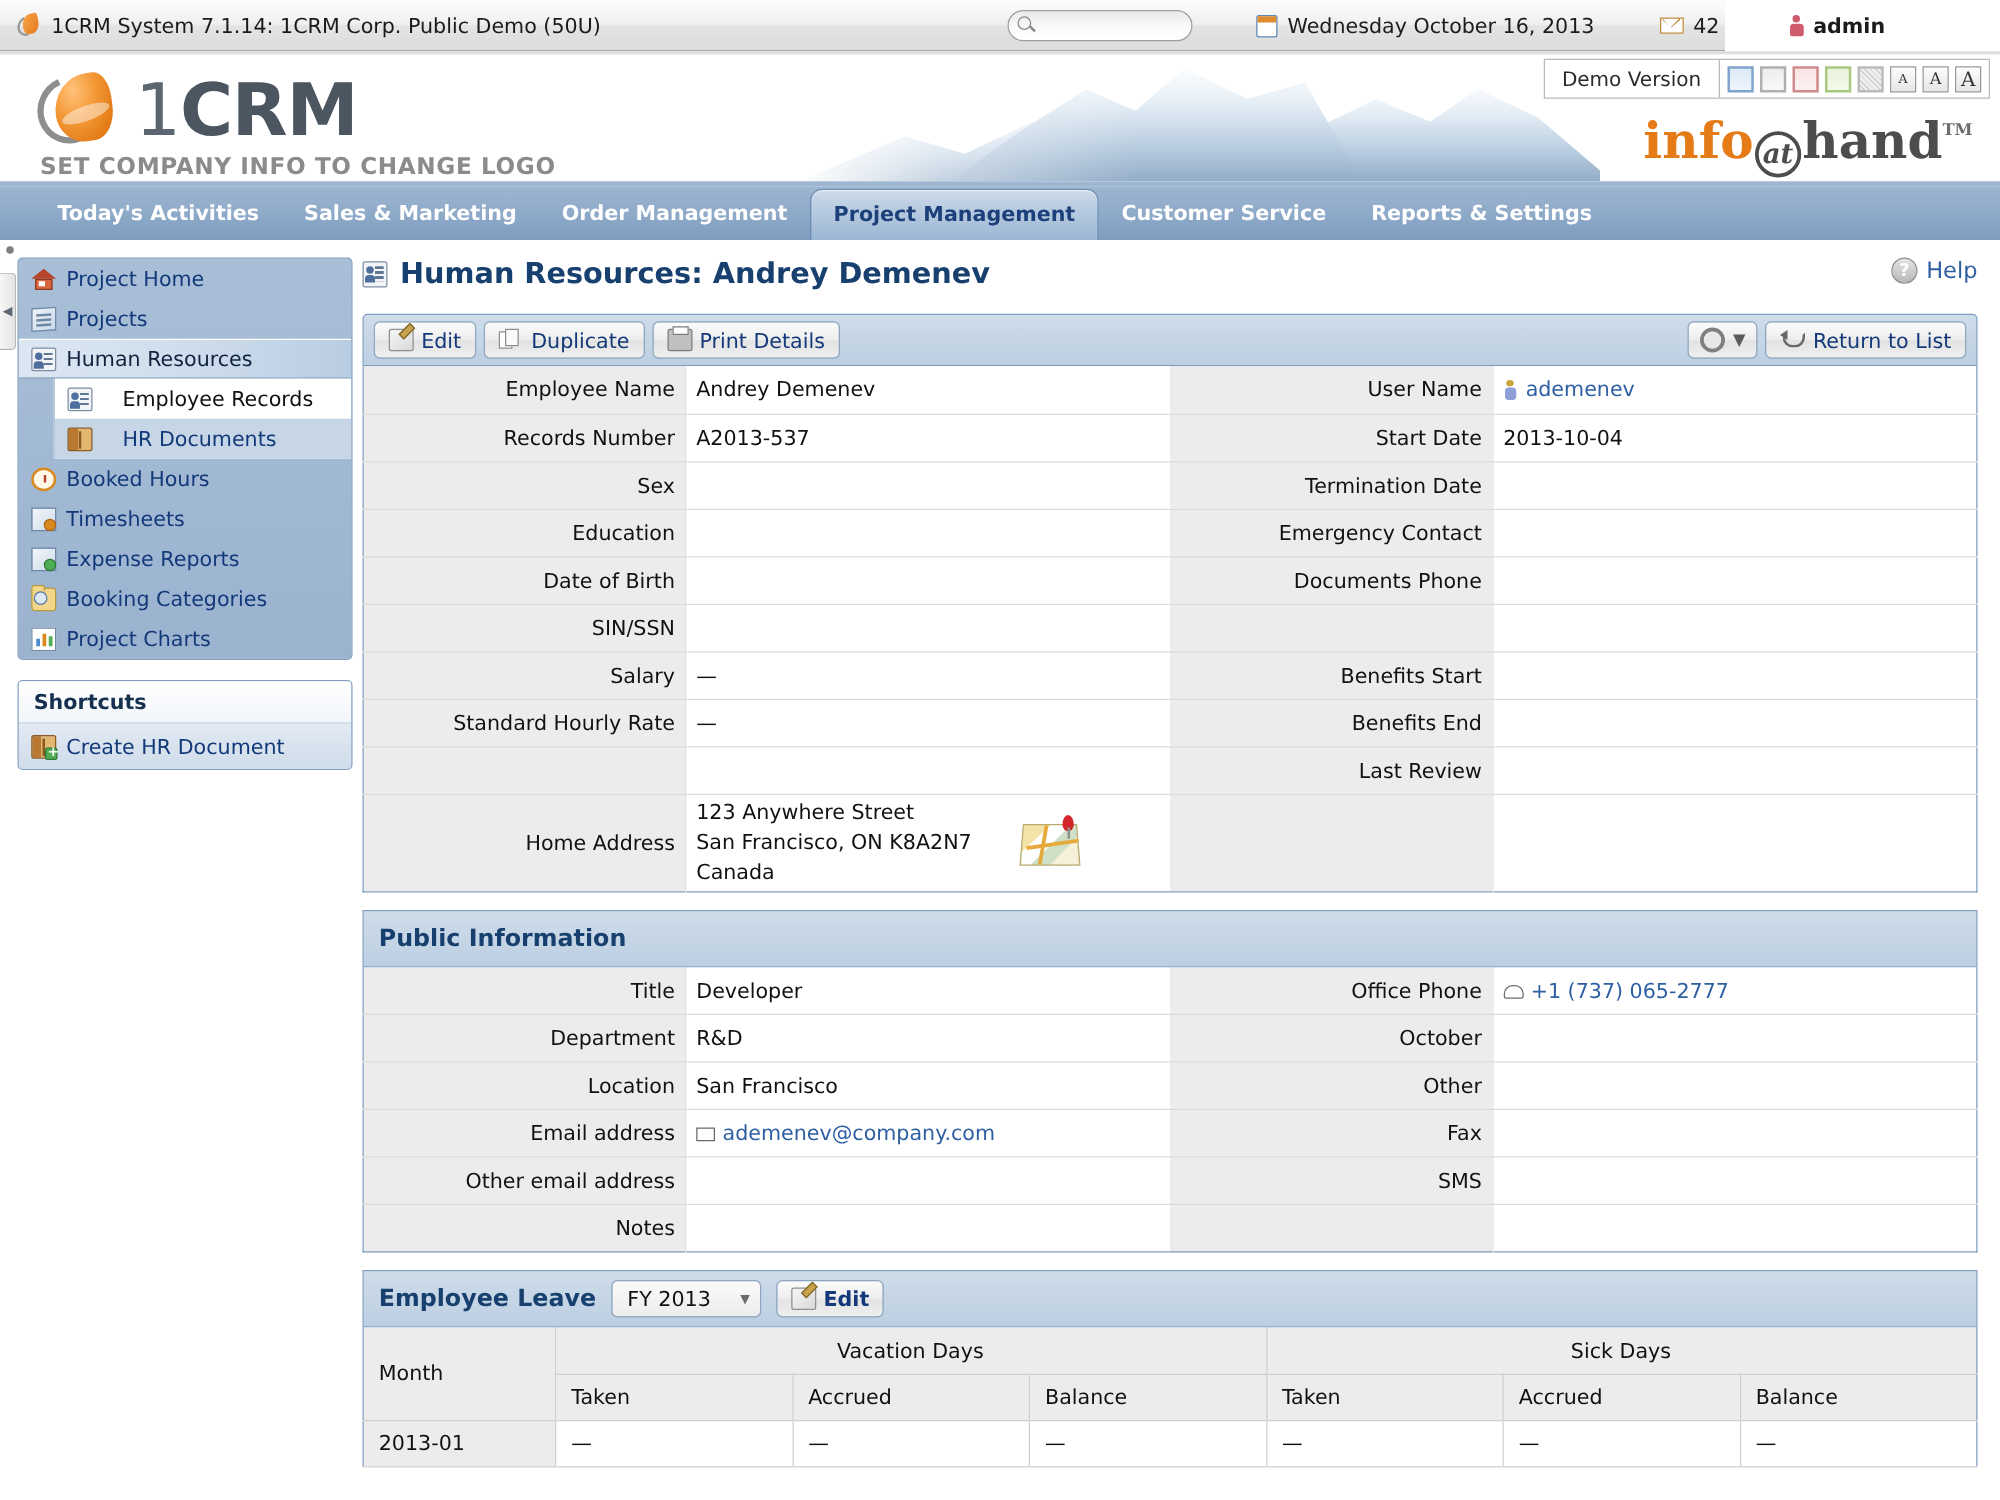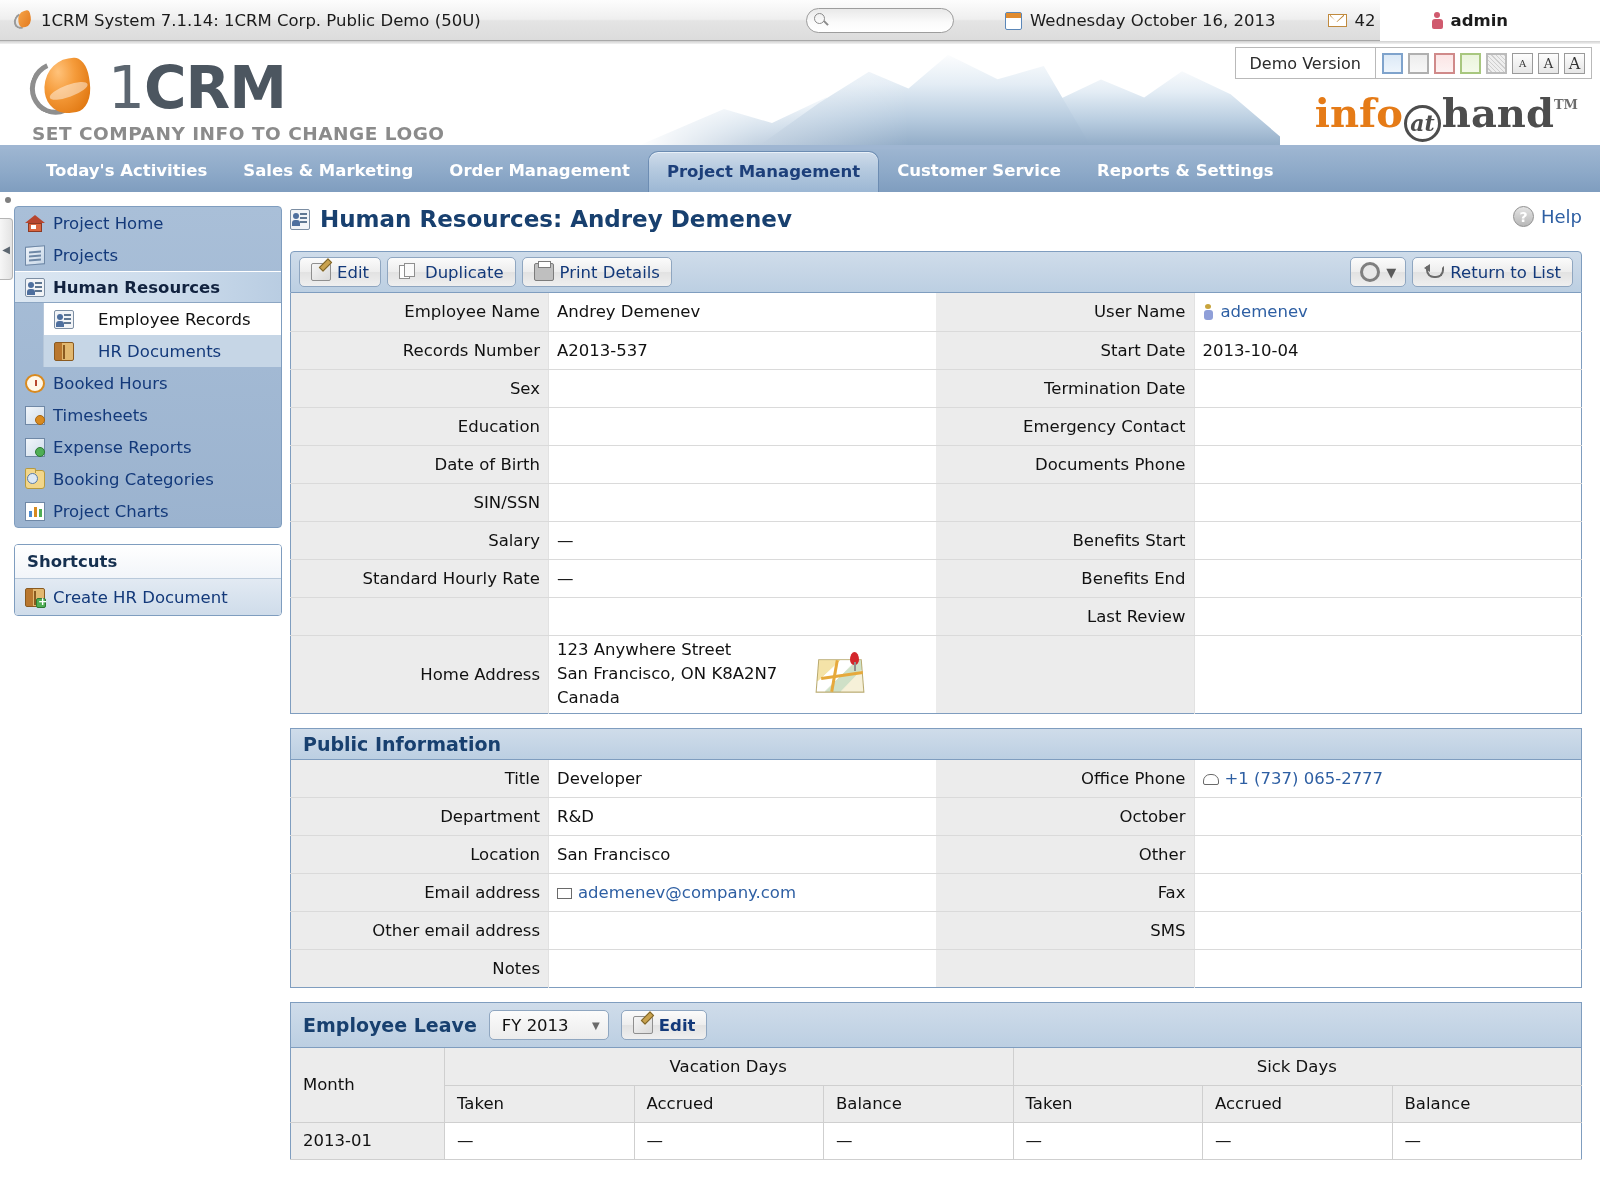--- a/index.html
+++ b/index.html
@@ -232,21 +232,21 @@
     background: linear-gradient(to bottom, #a9bfd8, #9bb3cf);
   }
   .side-item {
     display:flex; align-items:center; gap: 8px;
     height: 32px; padding-left: 10px;
     font-size: 16.5px; color: #13397a;
     white-space: nowrap;
     cursor: pointer;
   }
   .side-item.current {
-    color: #11223f; font-weight: bold;
+    color: #11223f; font-weight: normal;
     background: linear-gradient(to right, #dce7f2 0%, #cddcec 55%, #b9cde2 100%);
     border-top: 1px solid #ffffff;
     border-bottom: 1px solid #8ca6c3;
   }
   .side-sub {
     background: #ffffff;
     margin-left: 28px;
     border-left: 1px solid #b6c7da;
   }
   .side-subitem {
@@ -370,21 +370,21 @@
   .mapicon { width:52px; height:44px; position:relative; display:inline-block; vertical-align: middle; }
   .mapicon .pg { position:absolute; left:2px; top:6px; width:46px; height:34px;
       background: linear-gradient(135deg,#f4e3a8 0 30%, #ffffff 30% 52%, #cfe0c7 52% 72%, #f6f0d8 72% 100%);
       border:1px solid #b8a96e; transform: perspective(60px) rotateX(12deg); }
   .mapicon .rd1 { position:absolute; left:6px; top:22px; width:42px; height:3px; background:#e6a93c; transform: rotate(-8deg); }
   .mapicon .rd2 { position:absolute; left:18px; top:8px; width:3px; height:32px; background:#e6a93c; transform: rotate(10deg); }
   .mapicon .pin { position:absolute; right:8px; top:0px; width:9px; height:13px; background:#d3262b; border-radius:50% 50% 50% 50% / 60% 60% 40% 40%; }
   .mapicon .pin:after { content:""; position:absolute; left:3.5px; top:10px; width:2px; height:9px; background:#8f8f8f; }
 
   .section-head {
-    height: 32px; display:flex; align-items:center; gap: 12px;
+    height: 46px; display:flex; align-items:center; gap: 12px;
     padding: 0 12px;
     background: linear-gradient(to bottom, #cfdcea, #bccfe2);
     border: 1px solid #7f9dbf;
     border-bottom: 1px solid #7f9dbf;
     font-size: 19px; font-weight: bold; color: #18406f;
   }
   .panel { margin-top: 14px; }
   .select-box {
     display:flex; align-items:center; justify-content:space-between; gap: 20px;
     height: 30px; padding: 0 8px 0 12px; min-width: 120px;

